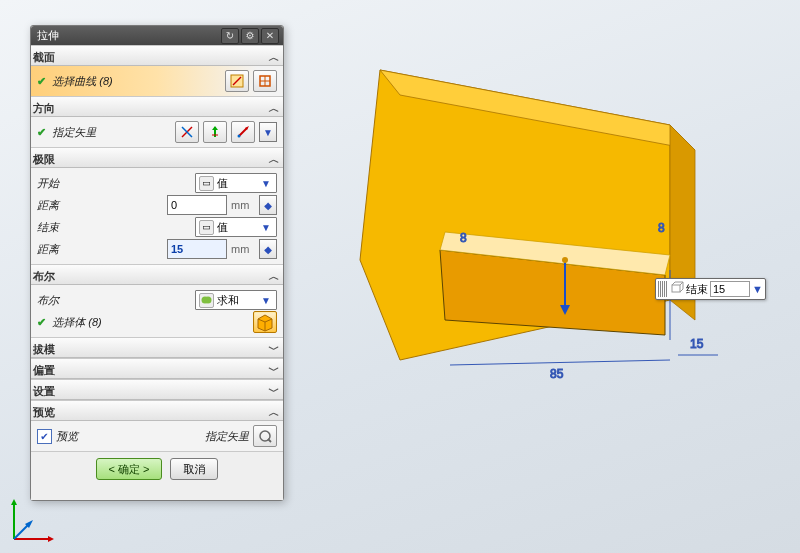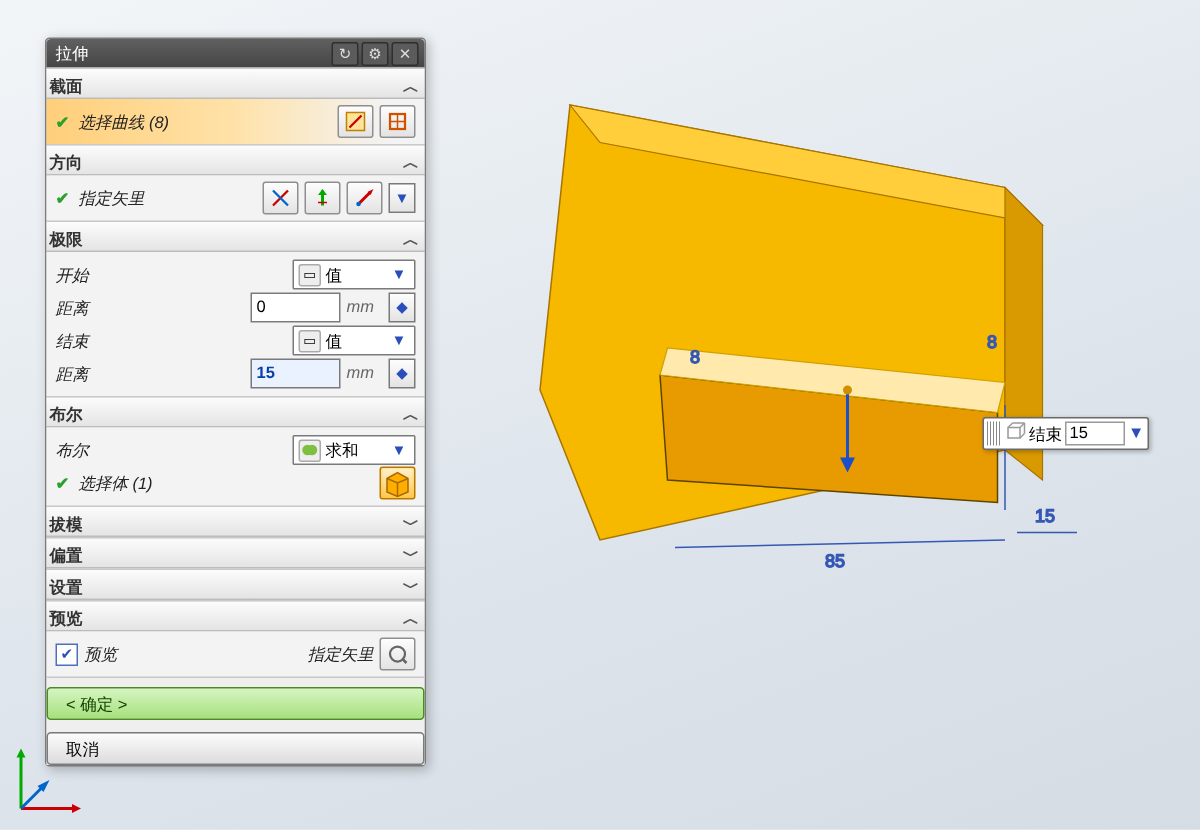--- a/index.html
+++ b/index.html
@@ -155,43 +155,41 @@
   font-size:11px;
   text-align:left;
 }
 .num-input.hl {
   color:#0b3faa;
   background:#eaf2ff;
   font-weight:bold;
 }
 .unit {
   color:#666;
-  font-style:italic;
   width:24px;
 }
 .end-arrow {
   width:16px;height:18px;
   border:1px solid #7a7a7a;
   background:linear-gradient(to bottom,#fdfdfd,#e3e3e3);
   display:flex;align-items:center;justify-content:center;
   color:#2a4fbb;
   cursor:pointer;
   font-size:10px;
 }
 .selected-strip {
   background: linear-gradient(to right, #ffcf7a 0%, #ffe2a9 50%, #f3f3f3 90%);
 }
 .btnbar {
   display:flex;
   justify-content:center;
   gap:8px;
-  padding:6px 0 0;
+  padding:6px 0 20px;
   background:#efefef;
   border-top:1px solid #c9c9c9;
-  flex-direction:column;
 }
 .push-btn {
   height:20px;
   padding:0 12px;
   border:1px solid #7a7a7a;
   border-radius:3px;
   background:linear-gradient(to bottom,#fcfcfc,#dcdcdc);
   cursor:pointer;
   font-size:11px;
   display:flex;align-items:center;
@@ -425,21 +423,21 @@
               <circle cx="4" cy="5" r="3.5" fill="#7fbf3f"></circle>
               <circle cx="7" cy="5" r="3.5" fill="#7fbf3f"></circle>
             </svg>
         </span>
         <span class="ctxt">求和</span>
         <span class="carr">▼</span>
       </div>
     </div>
     <div class="row">
       <span class="check">✔</span>
-      <span class="lbl">选择体 (1)</span>
+      <span class="lbl">选择体 (8)</span>
       <span class="spacer"></span>
       <span class="icon-btn active">
         <svg class="cube-icon" viewBox="0 0 20 20">
             <polygon points="3,7 10,3 17,7 17,16 10,19 3,16" fill="#ffae00" stroke="#a86900"></polygon>
             <polyline points="3,7 10,10 17,7" fill="none" stroke="#a86900"></polyline>
             <line x1="10" y1="10" x2="10" y2="19" stroke="#a86900"></line>
           </svg>
       </span>
     </div>
   </div>

